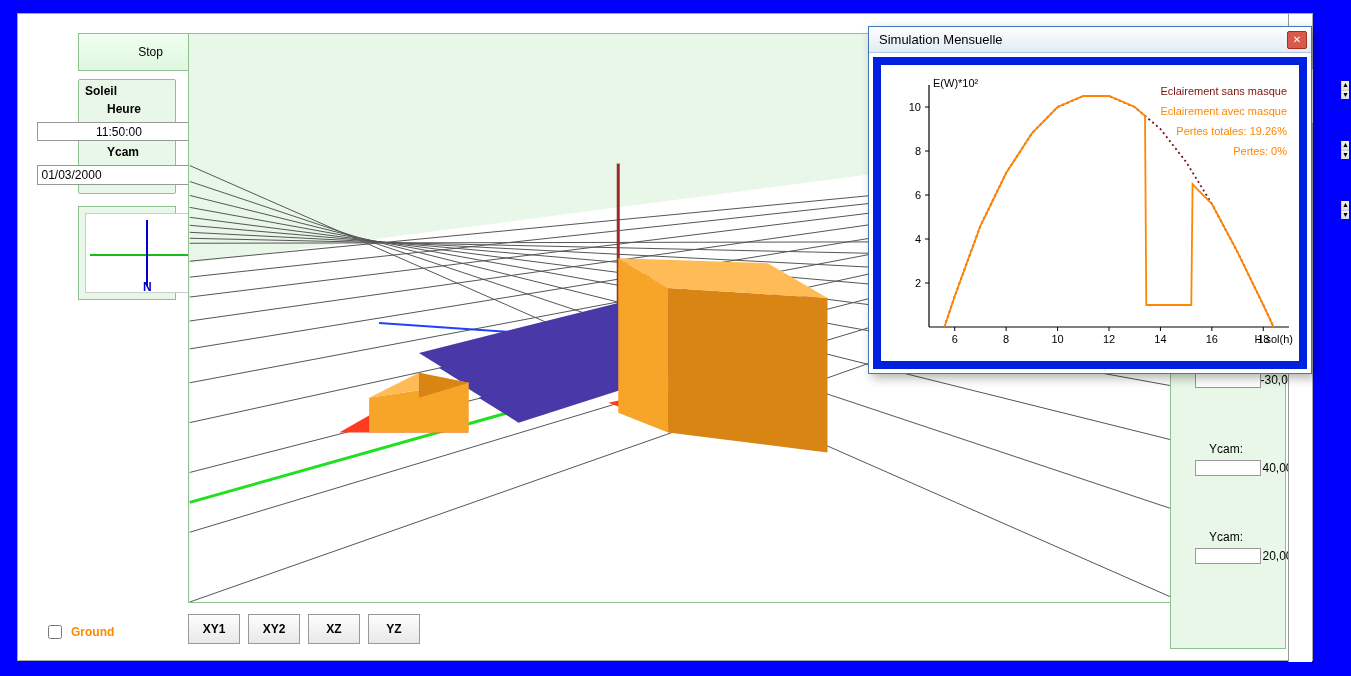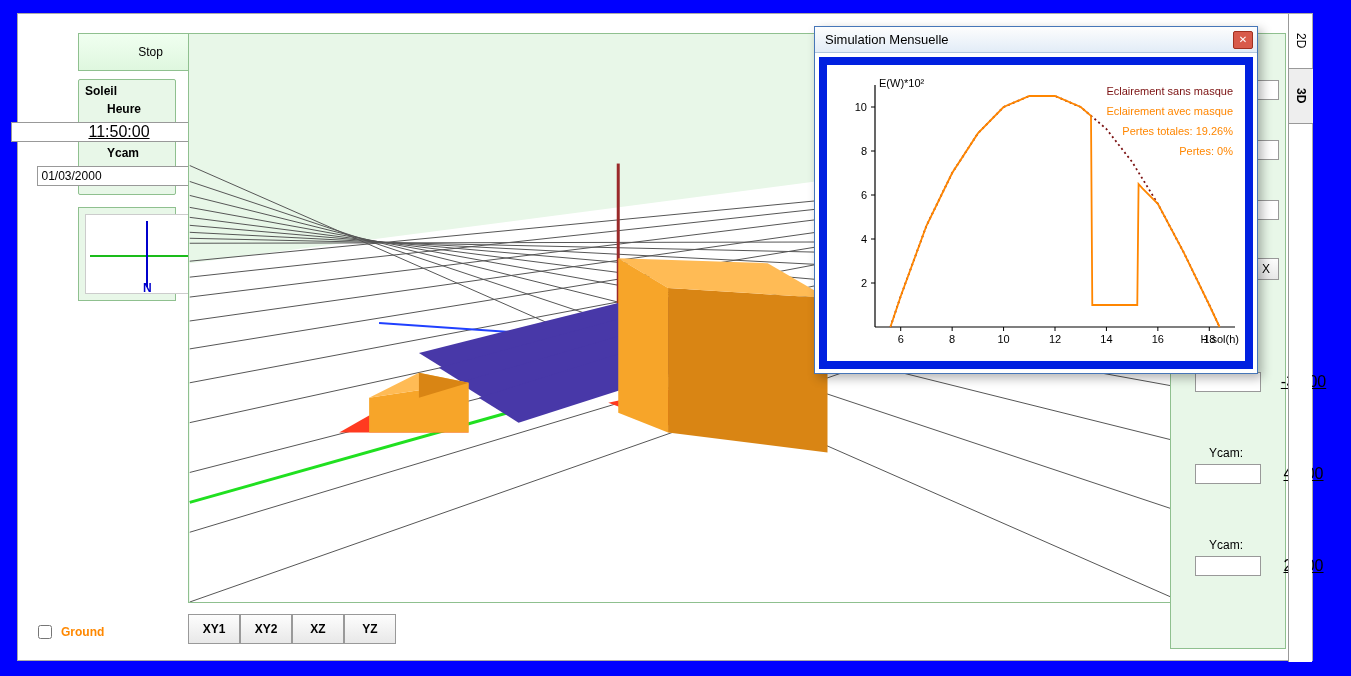--- a/index.html
+++ b/index.html
@@ -70,24 +70,23 @@
     display: flex;
     align-items: stretch;
     border: 1px solid #999;
     background: #fff;
     height: 20px;
   }
   .spin-input input {
     flex: 1;
     border: none;
     padding: 0 4px;
-    font-size: 16px;
+    font-size: 12px;
     text-align: center;
     background: transparent;
-    text-decoration: underline;
   }
   .spin-btns {
     width: 16px;
     display: flex;
     flex-direction: column;
     border-left: 1px solid #ccc;
   }
   .spin-btns div {
     flex: 1;
     font-size: 7px;
@@ -161,42 +160,42 @@
     font-weight: bold;
   }
   .compass .n-label {
     position: absolute;
     left: 57px; bottom: -2px;
     color: #0000cc;
     font-weight: bold;
   }
   .ground-check {
     position: absolute;
-    left: 16px; bottom: 18px;
+    left: 26px; bottom: 18px;
     display: flex;
     align-items: center;
     gap: 6px;
     color: #ff8800;
     font-weight: bold;
   }
   .ground-check input { width: 14px; height: 14px; }
   
   .viewport {
     position: absolute;
     left: 170px; top: 19px;
     width: 996px; height: 570px;
     background: #e8f7e8;
     border: 1px solid #8fc08f;
     overflow: hidden;
   }
   .viewport svg { width: 100%; height: 100%; display: block; }
   .view-buttons {
     position: absolute;
     left: 170px; bottom: 16px;
-    display: flex; 
+    display: flex; gap: 8px;
   }
   .view-btn {
     width: 52px; height: 30px;
     background: linear-gradient(#fdfdfd,#e8e8e8);
     border: 1px solid #999;
     text-align: center;
     line-height: 28px;
     font-weight: bold;
     cursor: pointer;
   }
@@ -219,21 +218,21 @@
     padding-right: 8px;
     line-height: 20px;
     cursor: pointer;
   }
   .cam-row { display: flex; align-items: center; margin-top: 54px; gap: 4px; flex-direction: column; }
   .cam-row .lbl { width: 38px; }
   .cam-row .spin-input { margin-top: 0; width: 66px; }
   
   .dialog {
     position: absolute;
-    left: 814px; top: 26px;
+    left: 868px; top: 26px;
     width: 444px;
     background: #fff;
     border: 1px solid #4676b8;
     box-shadow: 4px 4px 10px rgba(0,0,0,0.3);
   }
   .dialog-titlebar {
     height: 26px;
     background: linear-gradient(#fdfdfd,#e2ecf7);
     border-bottom: 1px solid #b0c6de;
     display: flex;

